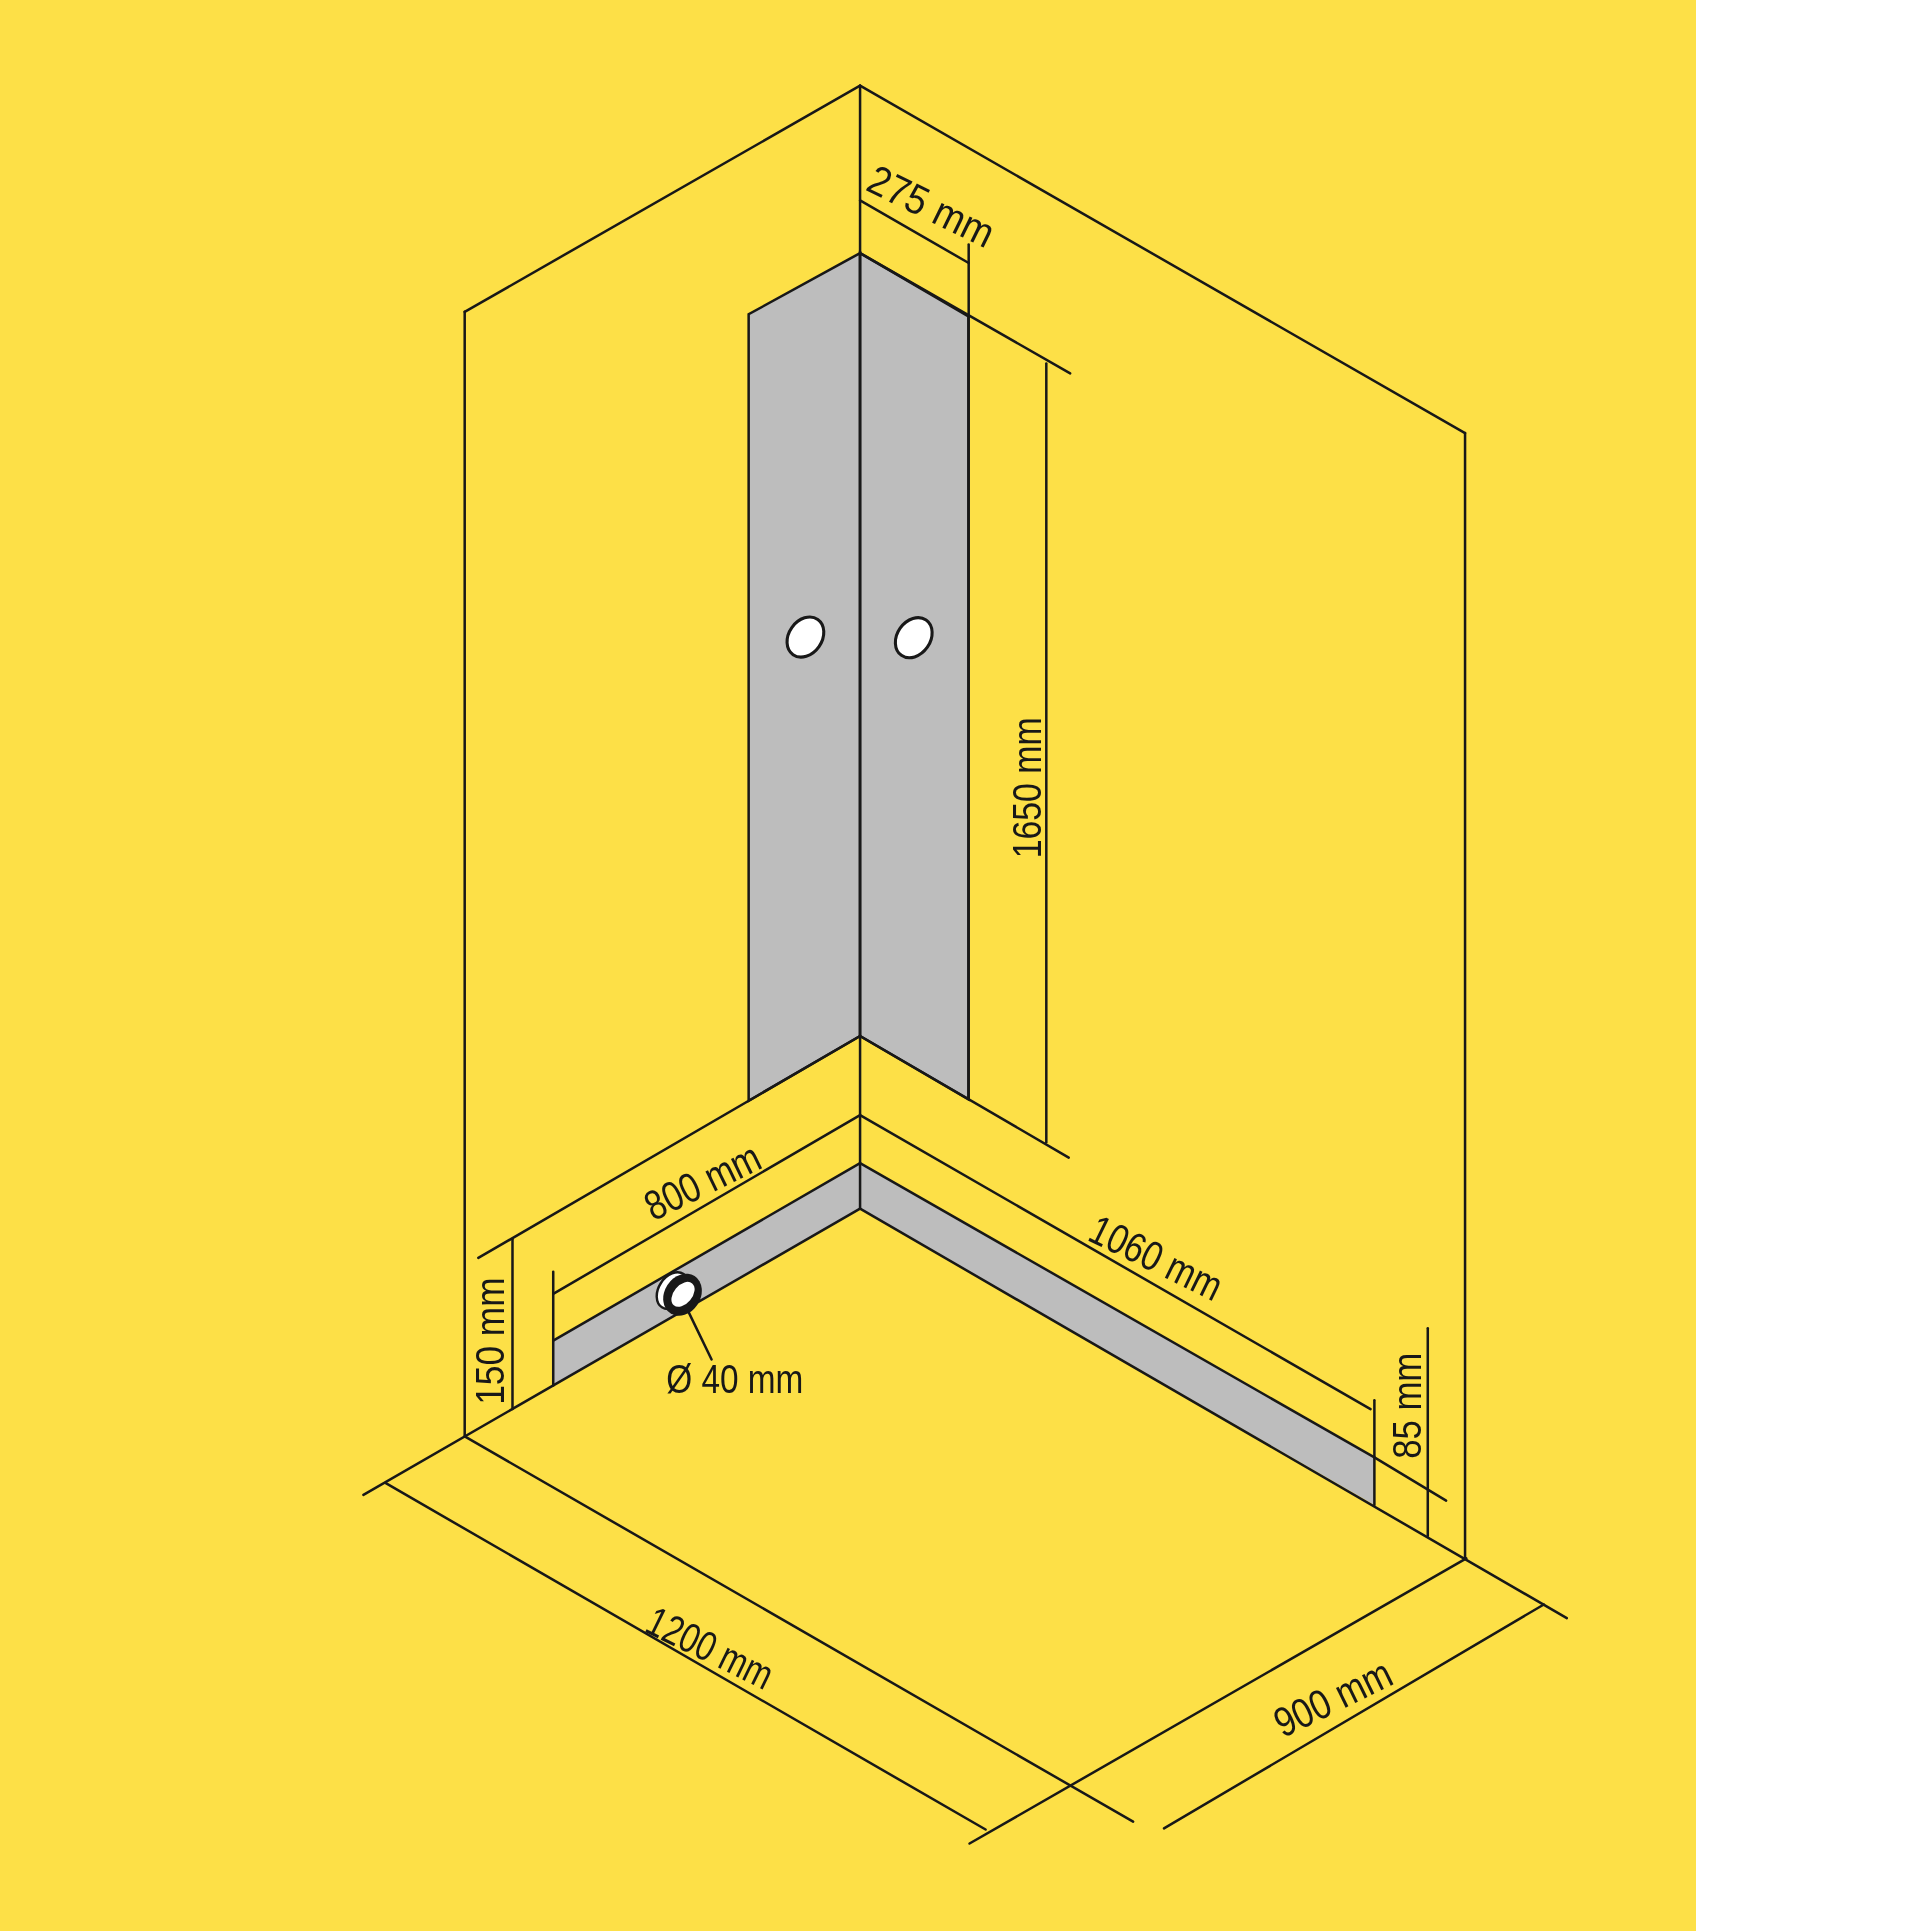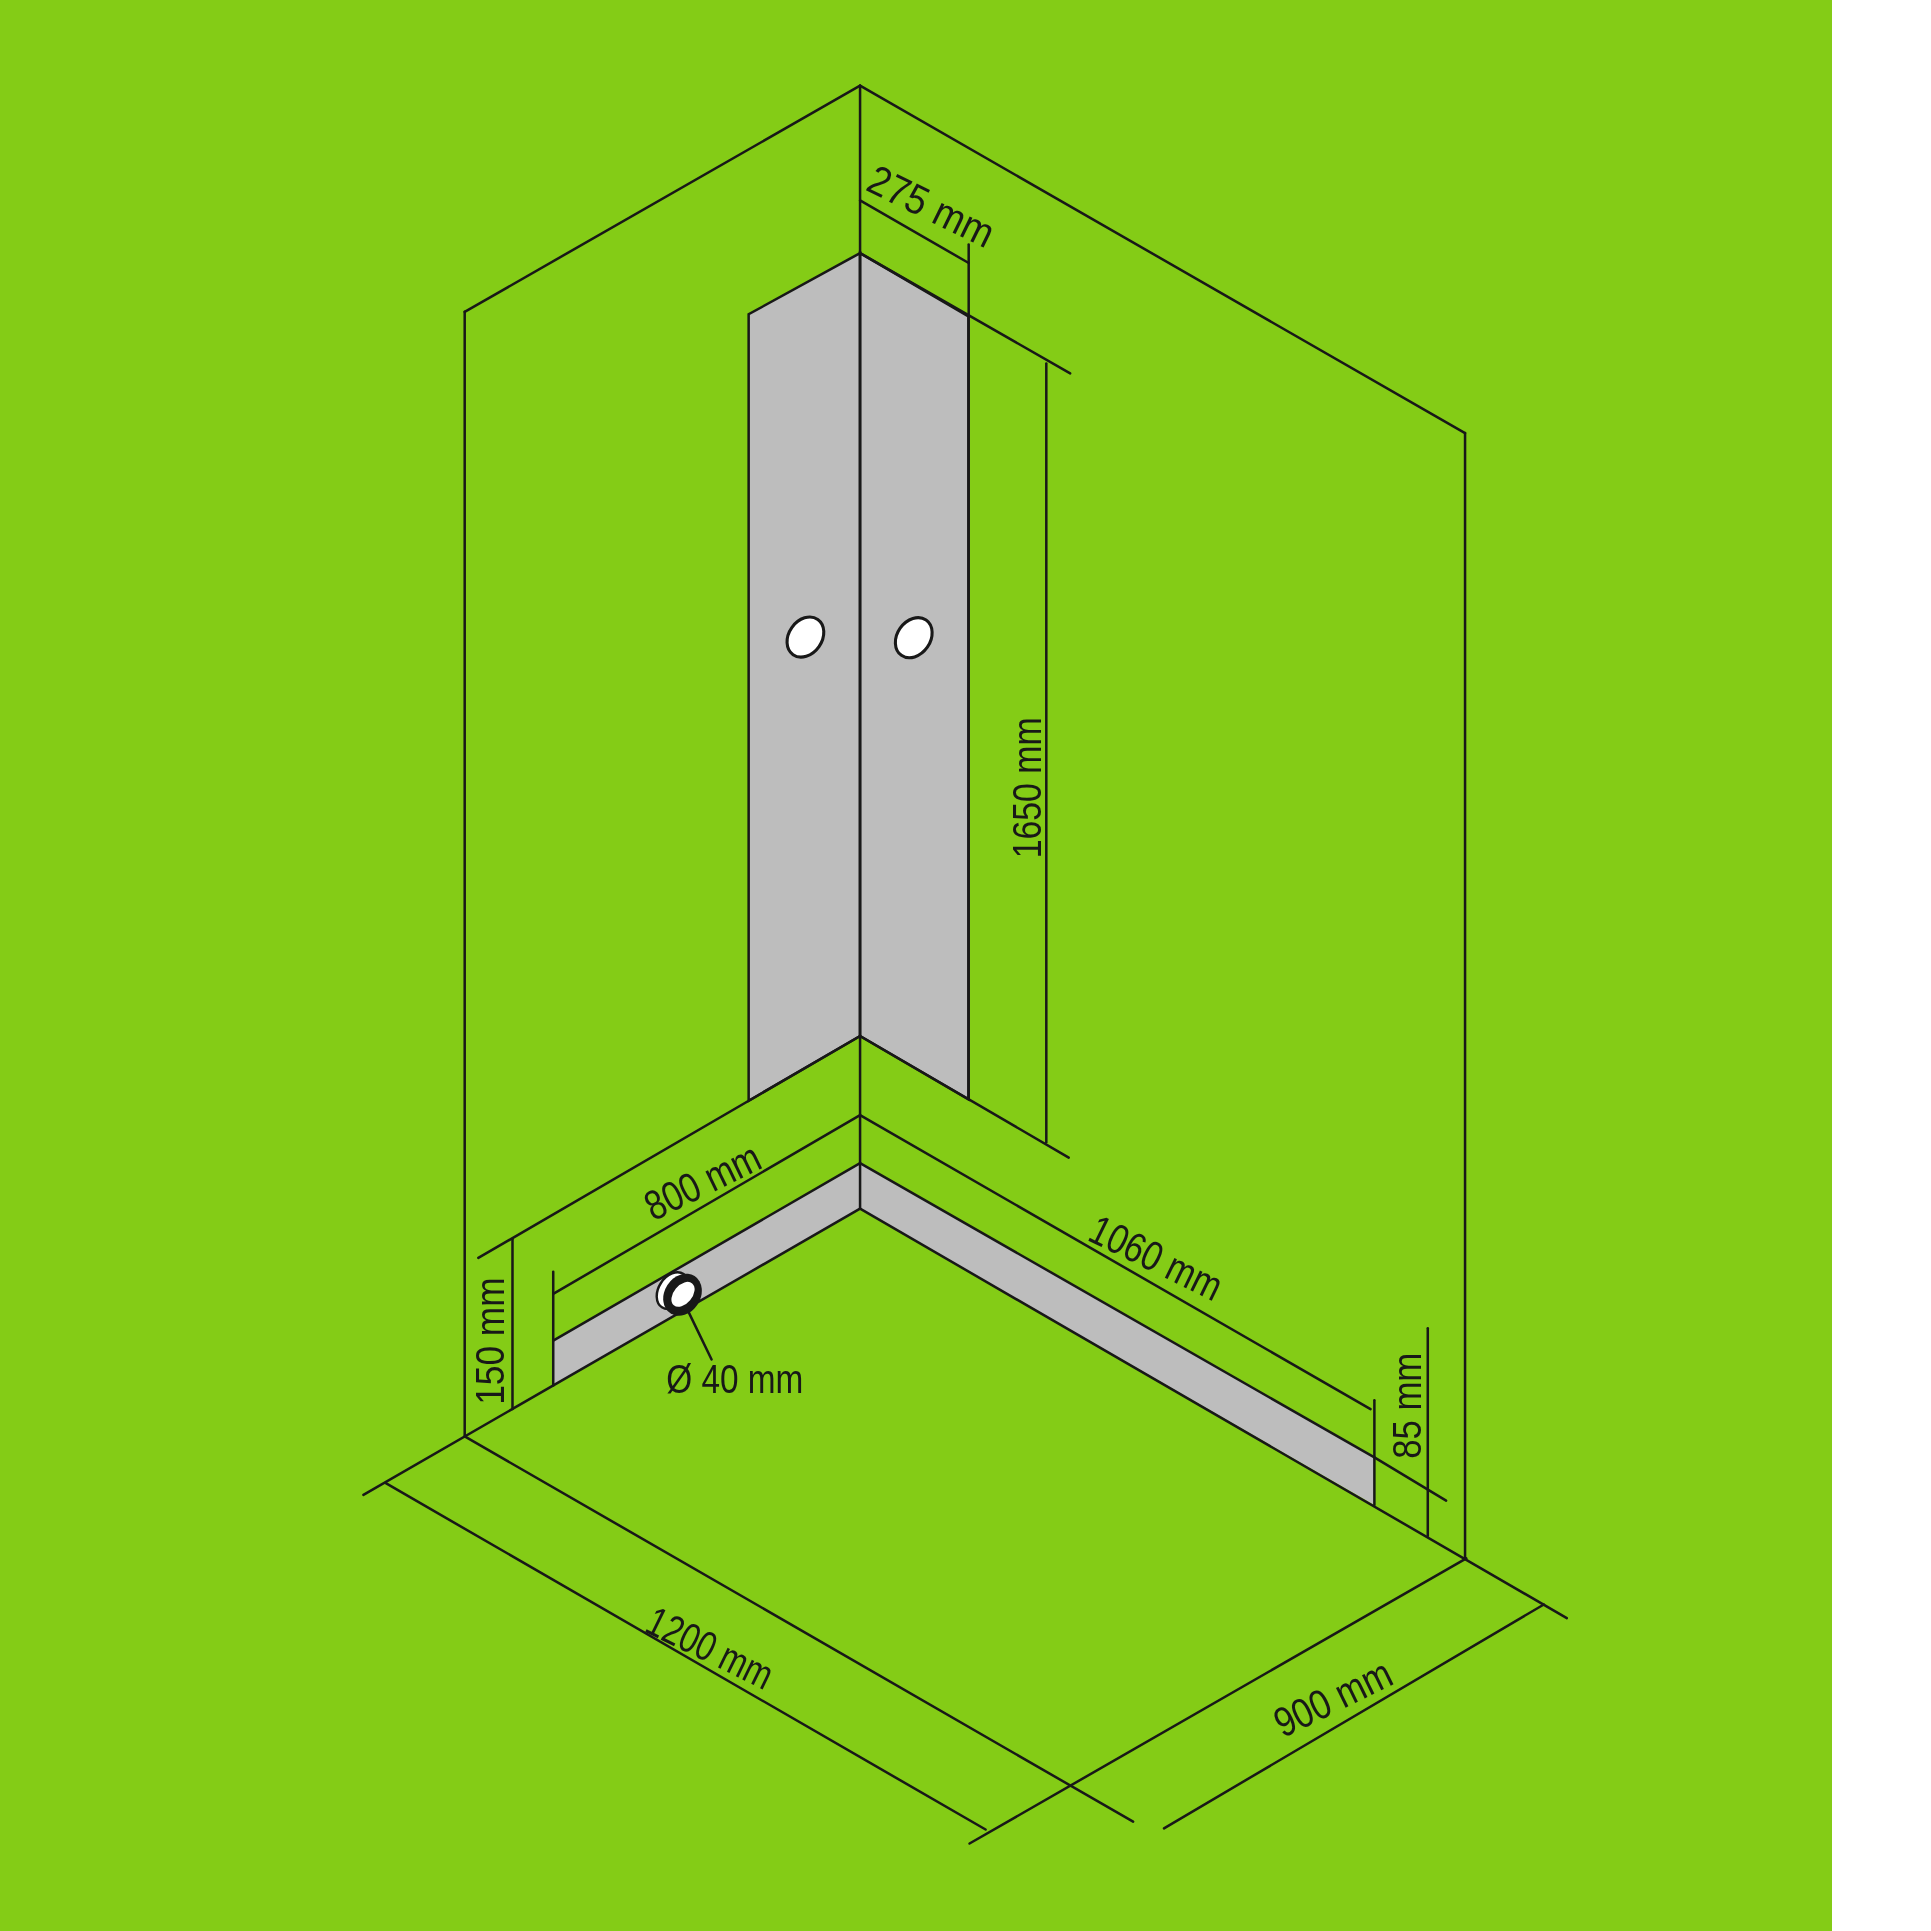--- a/index.html
+++ b/index.html
@@ -1,16 +1,16 @@
 <!DOCTYPE html>
 <html><head>
 <meta charset="utf-8">
 <style>
   html,body{margin:0;padding:0;background:#ffffff;}
-  .wrap{width:1832px;height:1931px;background:#84cc16;}
+  .wrap{width:1696px;height:1931px;background:#fde047;}
   text{font-family:"Liberation Sans", sans-serif; fill:#181818;}
 </style>
 </head>
 <body>
 <div class="wrap">
 <svg width="1931" height="1931" viewBox="0 0 2000 2000">
   <g fill="none" stroke="#181818" stroke-width="2.6" stroke-linecap="round">
 
     <polygon points="890.8,262.1 775.4,325.5 775.4,1140.1 890.8,1073.0" fill="#bdbdbd" stroke="#181818"></polygon>
 

